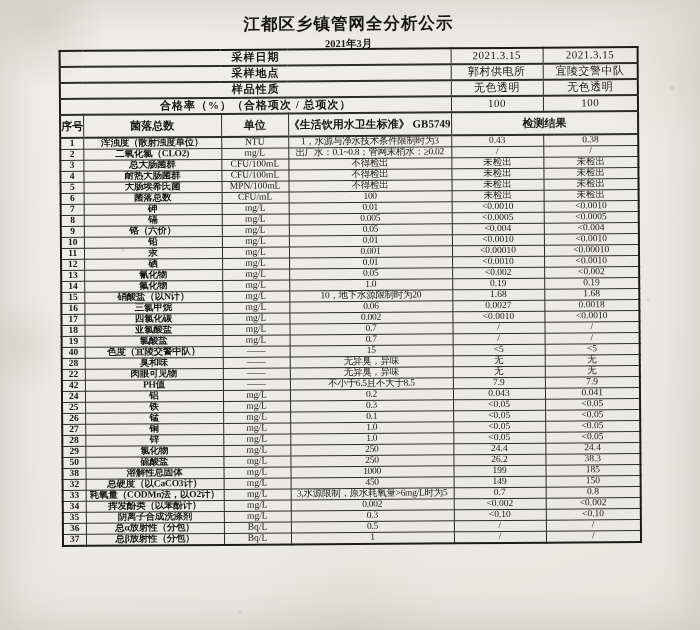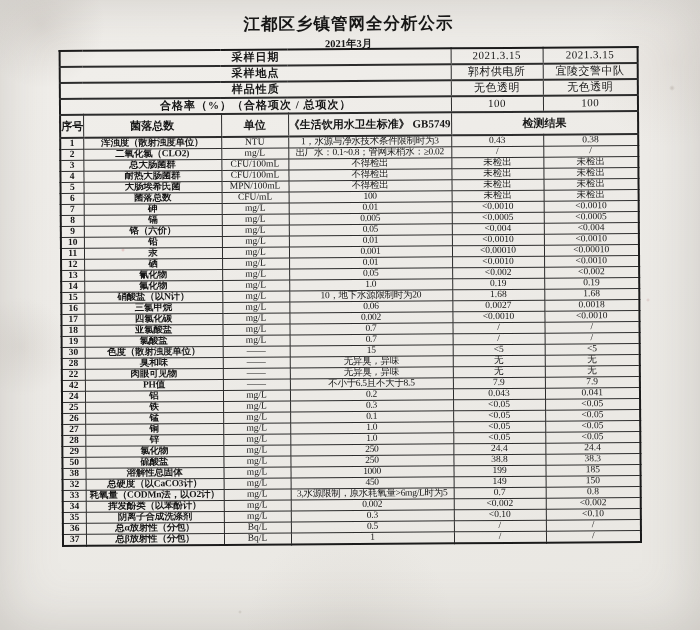--- a/index.html
+++ b/index.html
@@ -285,22 +285,22 @@
       </tr>
         <tr class="drow">
         <td class="c-no">19</td>
         <td class="c-item">氯酸盐</td>
         <td class="c-unit">mg/L</td>
         <td class="c-std">0.7</td>
         <td class="c-res">/</td>
         <td class="c-res">/</td>
       </tr>
         <tr class="drow">
-        <td class="c-no">30</td>
-        <td class="c-item">色度（散射浊度单位）</td>
+        <td class="c-no">40</td>
+        <td class="c-item">色度（宜陵交警中队）</td>
         <td class="c-unit">——</td>
         <td class="c-std">15</td>
         <td class="c-res">&lt;5</td>
         <td class="c-res">&lt;5</td>
       </tr>
         <tr class="drow">
         <td class="c-no">28</td>
         <td class="c-item">臭和味</td>
         <td class="c-unit">——</td>
         <td class="c-std">无异臭，异味</td>
@@ -369,21 +369,21 @@
         <td class="c-unit">mg/L</td>
         <td class="c-std">250</td>
         <td class="c-res">24.4</td>
         <td class="c-res">24.4</td>
       </tr>
         <tr class="drow">
         <td class="c-no">50</td>
         <td class="c-item">硫酸盐</td>
         <td class="c-unit">mg/L</td>
         <td class="c-std">250</td>
-        <td class="c-res">38.8</td>
+        <td class="c-res">26.2</td>
         <td class="c-res">38.3</td>
       </tr>
         <tr class="drow">
         <td class="c-no">38</td>
         <td class="c-item">溶解性总固体</td>
         <td class="c-unit">mg/L</td>
         <td class="c-std">1000</td>
         <td class="c-res">199</td>
         <td class="c-res">185</td>
       </tr>

